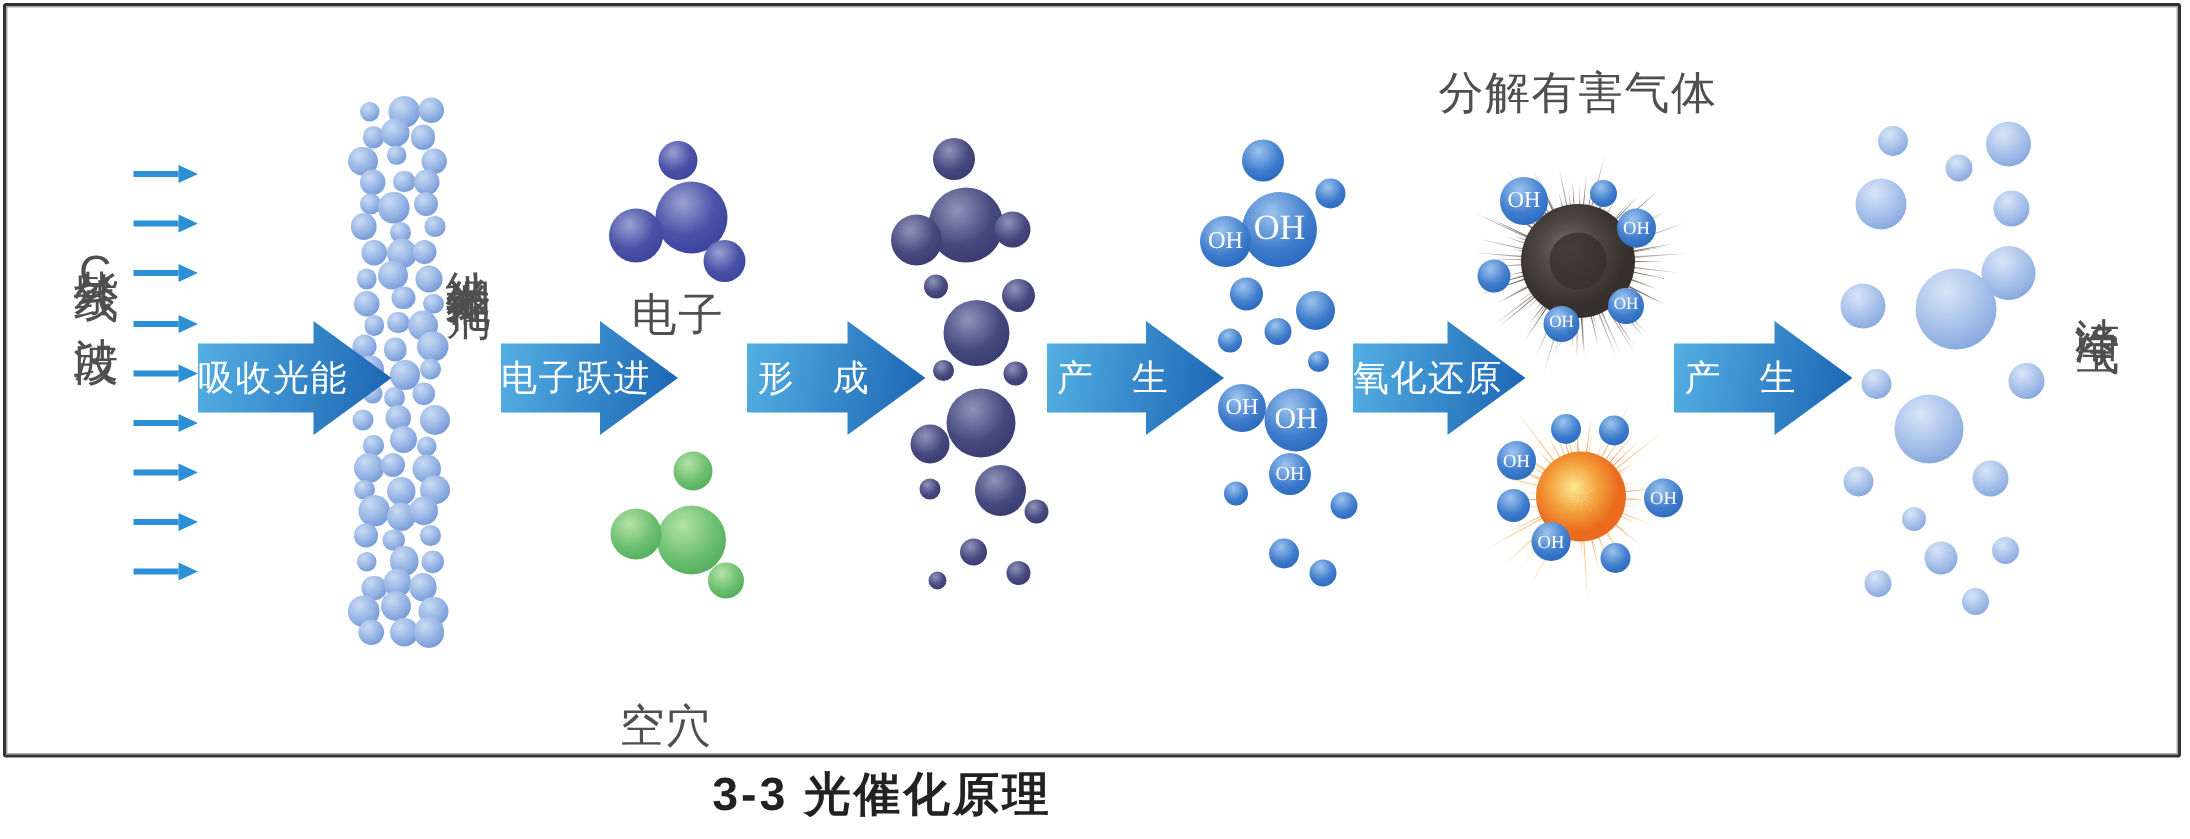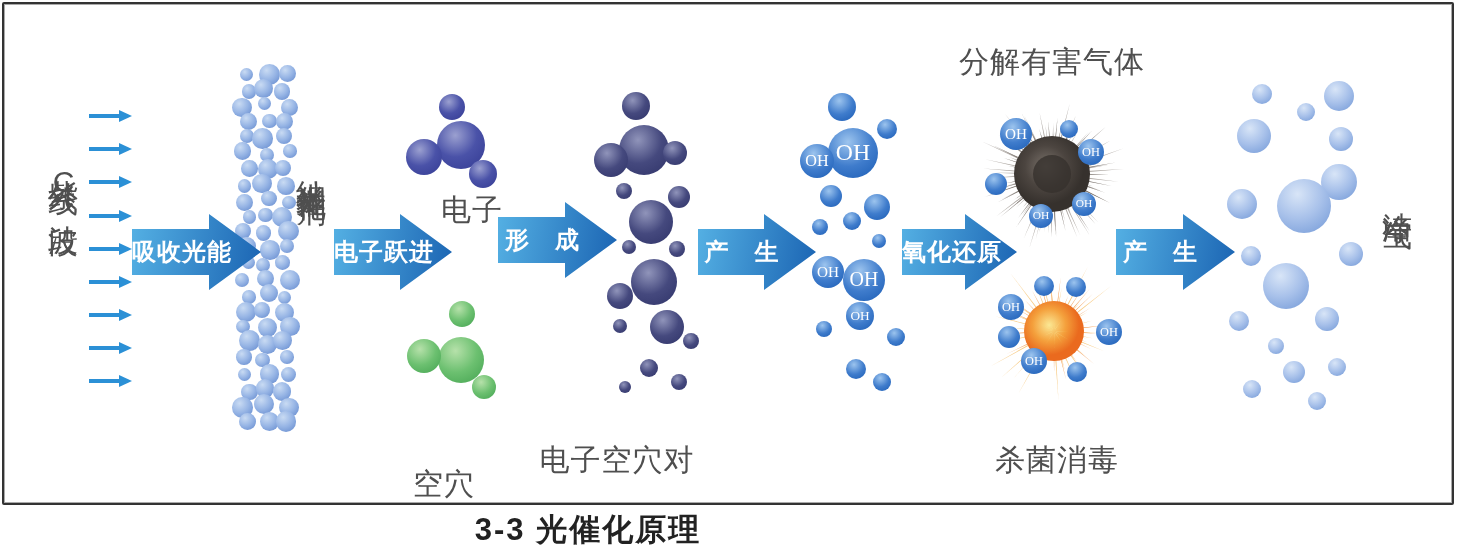--- a/index.html
+++ b/index.html
@@ -7,35 +7,35 @@
          font-family:"Liberation Sans",sans-serif;}
   .frame{position:absolute;left:2px;top:2px;width:1448px;height:499px;background:#fff;
          border:2px solid #333;border-radius:2px;box-shadow:0 0 0 1px #aaa inset;}
   .vtext{position:absolute;writing-mode:vertical-rl;text-orientation:upright;
          font-size:30px;color:#4f4f4f;letter-spacing:3px;line-height:1;white-space:nowrap;}
   .hlabel{position:absolute;font-size:30px;color:#4f4f4f;white-space:nowrap;
           transform:translateX(-50%);letter-spacing:1px;text-align:right;}
   #uv-label{left:44px;top:152px;}
   #catalyst-label{left:292px;top:152px;}
   #air-label{left:1378px;top:184px;}
-  #label-electron{left:468px;top:186px;}
+  #label-electron{left:448px;top:186px;}
   #label-hole{left:440px;top:460px;}
   #label-pair{left:613px;top:436px;}
   #label-hydroxyl{left:854px;top:436px;}
   #label-sterilize{left:1053px;top:436px;}
   #title-gas{left:1048px;top:38px;}
   .caption{position:absolute;left:0;top:509px;width:1176px;text-align:center;
            font-size:31px;font-weight:700;color:#222;letter-spacing:2px;}
   .uv-ray{position:absolute;display:flex;align-items:center;height:13px;}
   .uv-ray .shaft{width:30px;height:4px;}
   .uv-ray .head{width:0;height:0;border-top:6.5px solid transparent;
                 border-bottom:6.5px solid transparent;border-left:13px solid;}
   .big-arrow{position:absolute;height:76px;}
   .big-arrow .alabel{position:absolute;top:50%;transform:translateY(-50%);
-      text-align:center;color:#fff;font-size:24px;font-weight:700;letter-spacing:1px;white-space:nowrap;}
+      text-align:center;color:#fff;font-size:24px;font-weight:400;letter-spacing:1px;white-space:nowrap;}
   .sphere{position:absolute;border-radius:50%;display:flex;align-items:center;justify-content:center;}
   .sphere span{color:#fff;font-family:"Liberation Serif",serif;line-height:1;}
   .s-nano{background:radial-gradient(circle at 36% 30%,#c9dbf3 0%,#97b5e5 48%,#5f86cc 100%);}
   .s-electron{background:radial-gradient(circle at 38% 30%,#9ba0d0 0%,#4a52a8 48%,#333a92 100%);}
   .s-hole{background:radial-gradient(circle at 38% 30%,#b6e1aa 0%,#6cc070 50%,#42a24f 100%);}
   .s-pair{background:radial-gradient(circle at 38% 30%,#9094ba 0%,#45497e 50%,#2f3368 100%);}
   .s-oh{background:radial-gradient(circle at 40% 28%,#9cc4ee 0%,#3f7ccc 52%,#1b5cb4 100%);}
   .s-air{background:radial-gradient(circle at 38% 28%,#d8e5f7 0%,#a8c1ea 48%,#7097d6 100%);}
   .ballsvg{position:absolute;width:200px;height:200px;}
 </style>
@@ -158,21 +158,21 @@
       </div>
     <div class="vtext" id="catalyst-label">纳米光催化剂</div>
 
     <div id="arrow-layer">
         <div class="big-arrow" style="left: 128px; top: 210px; width: 129px; background: linear-gradient(100deg, rgb(85, 177, 228) 0%, rgb(26, 99, 178) 100%); clip-path: polygon(0px 15px, 77px 15px, 77px 0px, 100% 50%, 77px 100%, 77px 61px, 0px 61px);">
           <div class="alabel" style="left: 0px; width: 99px;">吸收光能</div>
         </div>
         <div class="big-arrow" style="left: 330px; top: 210px; width: 118px; background: linear-gradient(100deg, rgb(85, 177, 228) 0%, rgb(26, 99, 178) 100%); clip-path: polygon(0px 15px, 66px 15px, 66px 0px, 100% 50%, 66px 100%, 66px 61px, 0px 61px);">
           <div class="alabel" style="left: 0px; width: 88px; text-align: center;">电子跃进</div>
         </div>
-        <div class="big-arrow" style="left: 494px; top: 198px; width: 119px; background: linear-gradient(100deg, rgb(85, 177, 228) 0%, rgb(26, 99, 178) 100%); clip-path: polygon(0px 15px, 67px 15px, 67px 0px, 100% 50%, 67px 100%, 67px 61px, 0px 61px);">
+        <div class="big-arrow" style="left: 494px; top: 210px; width: 119px; background: linear-gradient(100deg, rgb(85, 177, 228) 0%, rgb(26, 99, 178) 100%); clip-path: polygon(0px 15px, 67px 15px, 67px 0px, 100% 50%, 67px 100%, 67px 61px, 0px 61px);">
           <div class="alabel" style="left: 0px; width: 89px;">形　成</div>
         </div>
         <div class="big-arrow" style="left: 694px; top: 210px; width: 118px; background: linear-gradient(100deg, rgb(85, 177, 228) 0%, rgb(26, 99, 178) 100%); clip-path: polygon(0px 15px, 66px 15px, 66px 0px, 100% 50%, 66px 100%, 66px 61px, 0px 61px);">
           <div class="alabel" style="left: 0px; width: 88px;">产　生</div>
         </div>
         <div class="big-arrow" style="left: 898px; top: 210px; width: 115px; background: linear-gradient(100deg, rgb(85, 177, 228) 0%, rgb(26, 99, 178) 100%); clip-path: polygon(0px 15px, 63px 15px, 63px 0px, 100% 50%, 63px 100%, 63px 61px, 0px 61px);">
           <div class="alabel" style="left: 0px; width: 85px;">氧化还原</div>
         </div>
         <div class="big-arrow" style="left: 1112px; top: 210px; width: 119px; background: linear-gradient(100deg, rgb(85, 177, 228) 0%, rgb(26, 99, 178) 100%); clip-path: polygon(0px 15px, 67px 15px, 67px 0px, 100% 50%, 67px 100%, 67px 61px, 0px 61px);">
           <div class="alabel" style="left: 0px; width: 89px;">产　生</div>
@@ -465,20 +465,18 @@
           <span style="font-size: 12.35px;">OH</span>
         </div>
         <div class="sphere s-oh" style="left: 1017px; top: 344px; width: 26px; height: 26px;">
           <span style="font-size: 12.35px;">OH</span>
         </div>
         <div class="sphere s-oh" style="left: 1063px; top: 358px; width: 20px; height: 20px;"></div>
       </div>
 
     <div class="hlabel" id="label-electron">电子</div>
     <div class="hlabel" id="label-hole">空穴</div>
-    <div class="hlabel" id="label-pair">电子空穴对</div>
-    <div class="hlabel" id="label-sterilize">杀菌消毒</div>
     <div class="hlabel" id="title-gas">分解有害气体</div>
     <div class="vtext" id="air-label">洁净空气</div>
   </div>
 
   <div class="caption">3-3 光催化原理</div>
 </div>
 
 </body></html>

